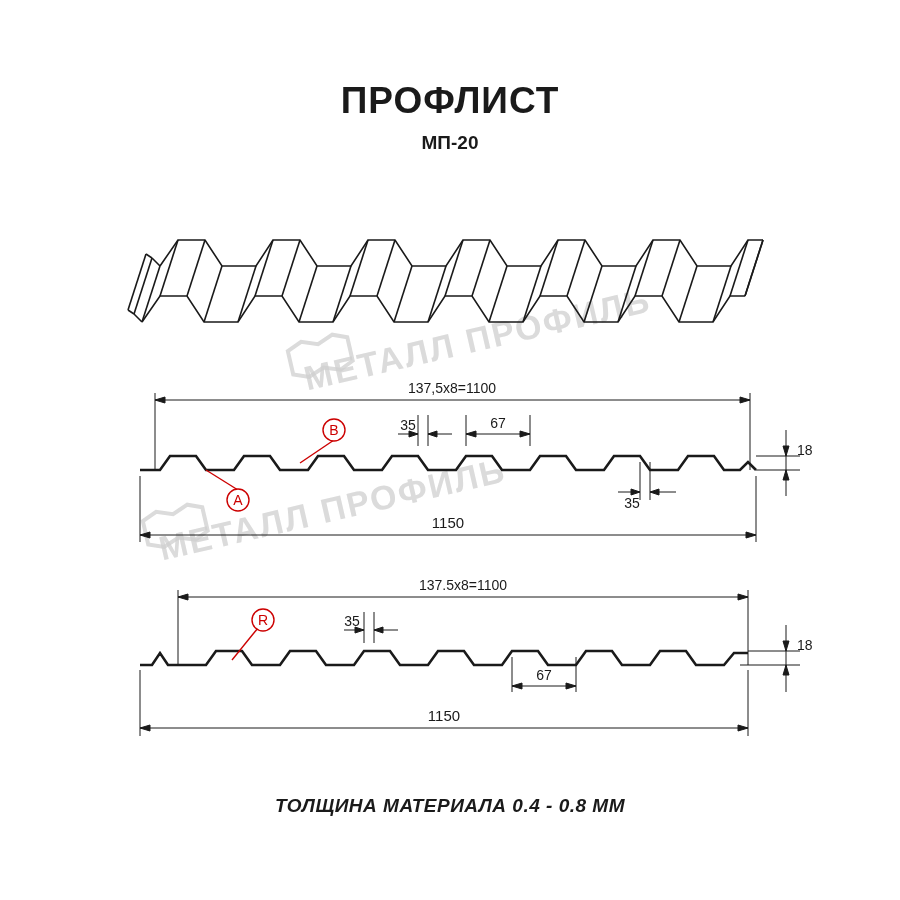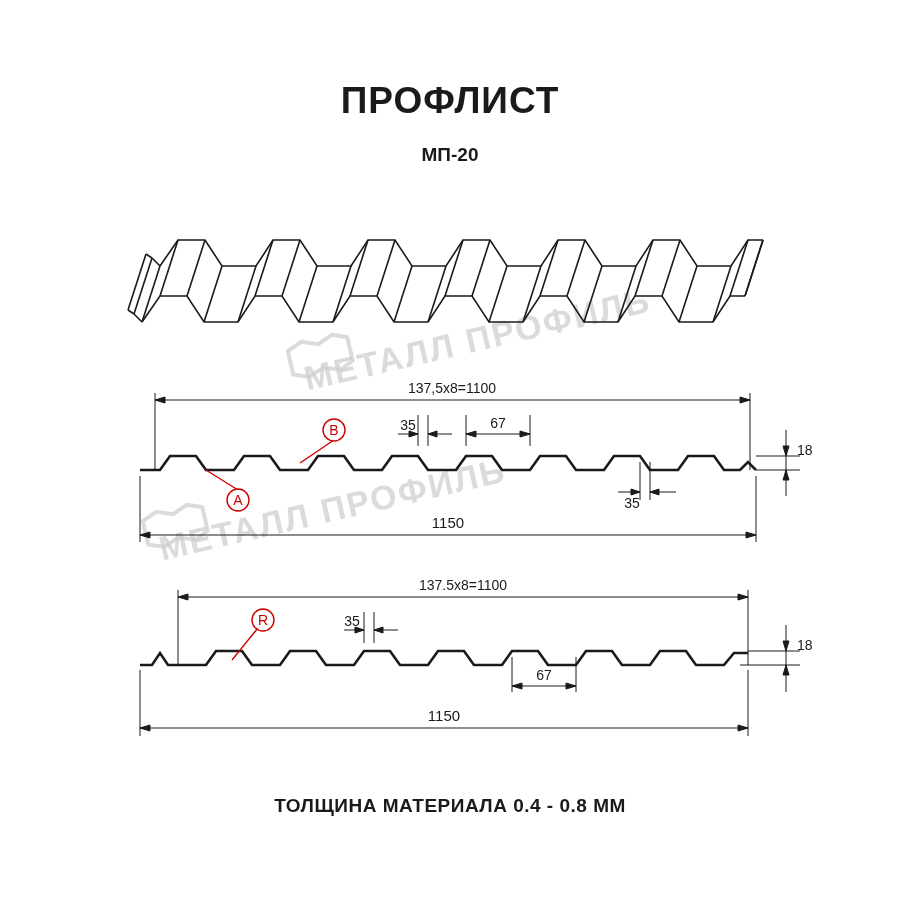--- a/index.html
+++ b/index.html
@@ -26,38 +26,39 @@
     left: 0;
     width: 900px;
     text-align: center;
     font-size: 37px;
     font-weight: bold;
     letter-spacing: 1px;
     color: #1a1a1a;
   }
   .subtitle {
     position: absolute;
-    top: 144px;
+    top: 132px;
     left: 0;
     width: 900px;
     text-align: center;
     font-size: 19px;
     font-weight: bold;
     color: #1a1a1a;
   }
   .footer {
     position: absolute;
     top: 795px;
     left: 0;
     width: 900px;
     text-align: center;
     font-size: 19px;
     font-weight: bold;
     letter-spacing: 0.5px;
     color: #1a1a1a;
+    font-style: italic;
   }
   svg.drawing {
     position: absolute;
     top: 0;
     left: 0;
   }
   .wm {
     position: absolute;
     font-family: "Liberation Sans", sans-serif;
     font-weight: bold;

